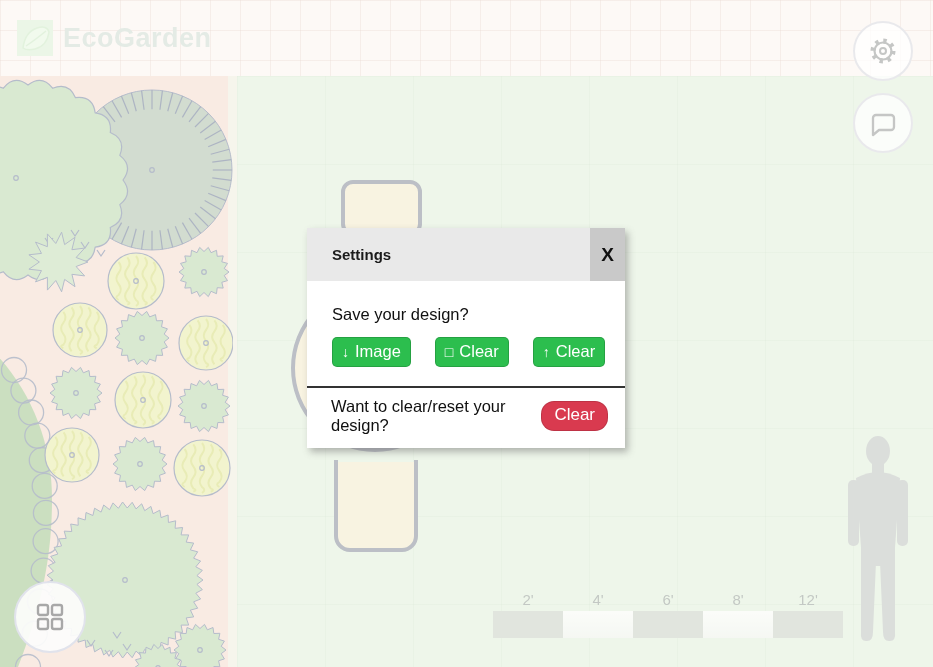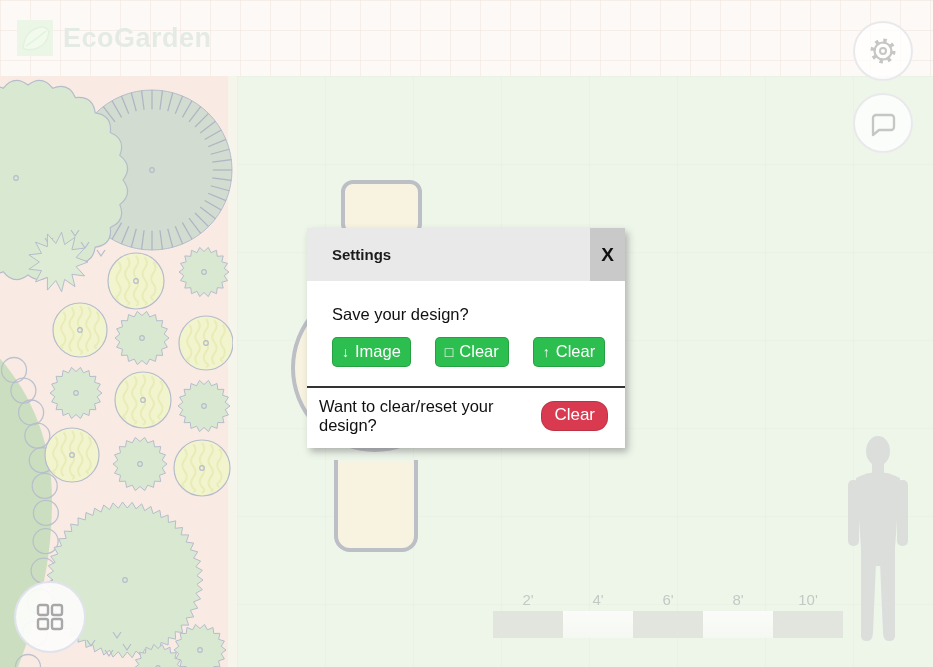--- a/index.html
+++ b/index.html
@@ -54,21 +54,21 @@
   .modal-body{padding-top:24px;}
   .save-prompt{margin:0 25px 13px;font-size:16.5px;color:#101010;}
   .btn-row{display:flex;gap:24px;margin:0 25px;}
   .btn-green{display:inline-flex;align-items:center;gap:6px;background:var(--green,#2cbe4e);
     border:1px solid rgba(0,0,0,.15);color:#fff;font-size:16.5px;padding:4px 9px 5px;
     border-radius:5px;cursor:pointer;font-family:inherit;}
   .btn-icon{font-size:14px;line-height:1;}
   .divider{border:none;border-top:2px solid #333;margin:19px 0 0;}
   .clear-row{display:flex;align-items:center;justify-content:space-between;
     padding:9px 17px 13px 12px;}
-  .clear-prompt{font-size:16.5px;color:#101010;}
+  .clear-prompt{font-size:16.5px;color:#101010;margin-left:12px;}
   .btn-red{background:var(--red,#d93a4f);border:1px solid rgba(0,0,0,.12);color:#fff;
     font-size:17px;padding:3px 12px 5px;border-radius:13px;cursor:pointer;font-family:inherit;}
 </style>
 </head>
 <body>
 
 <div class="stage">
 
   <div class="header-band"></div>
   <div class="ground-pink"></div>
@@ -335,21 +335,21 @@
       <rect x="16" y="16" width="10" height="10" rx="2" fill="none" stroke="#3f3f3f" stroke-width="2.4"></rect>
     </svg>
   </button>
 
   <div class="ruler">
     <div class="ruler-labels">
       <span>2'</span>
       <span>4'</span>
       <span>6'</span>
       <span>8'</span>
-      <span>10'</span>
+      <span>12'</span>
     </div>
     <div class="ruler-bar">
       <div class="seg-dark"></div>
       <div class="seg-light"></div>
       <div class="seg-dark"></div>
       <div class="seg-light"></div>
       <div class="seg-dark"></div>
     </div>
   </div>
 

